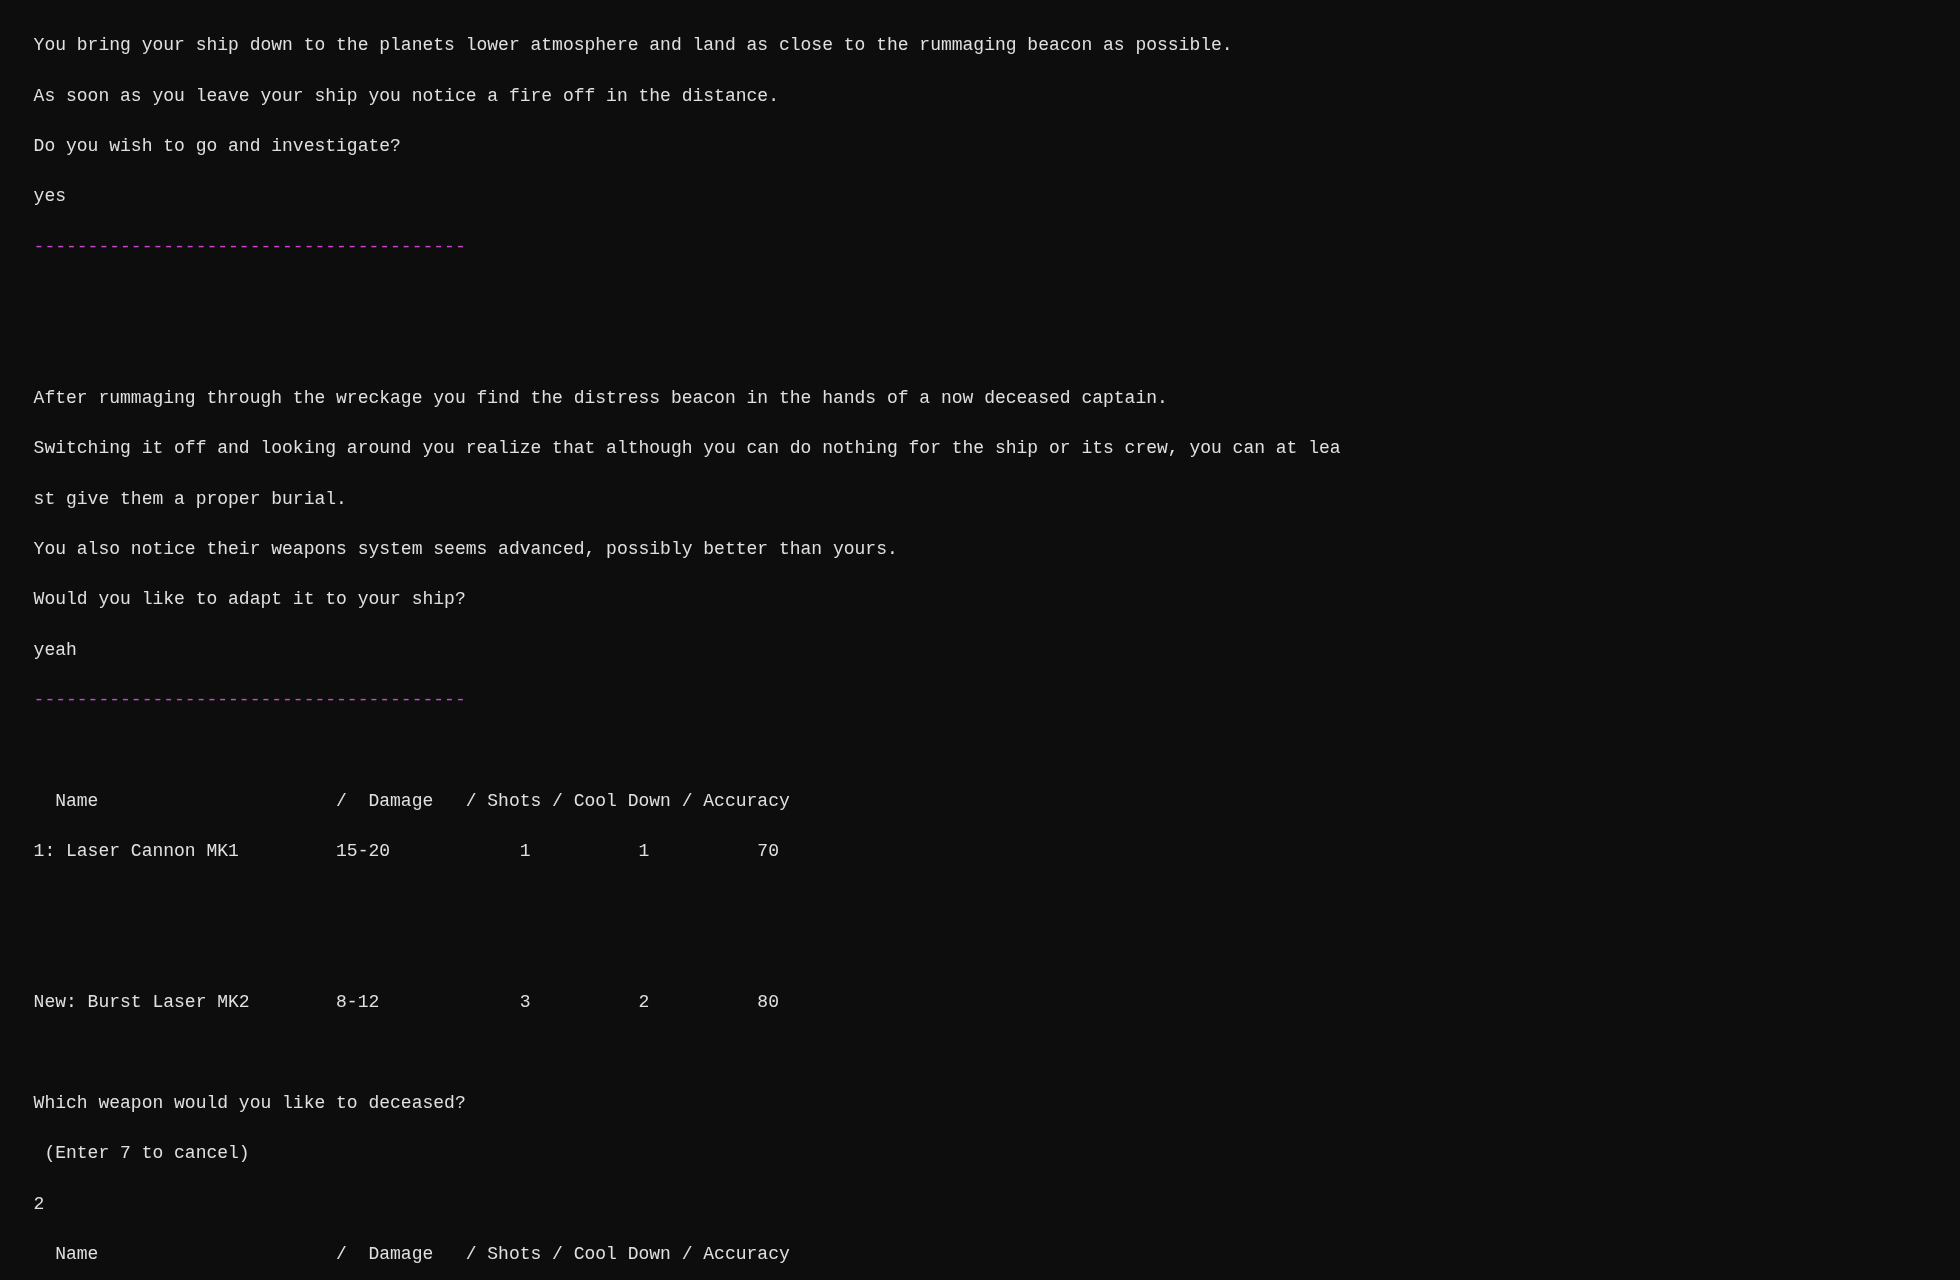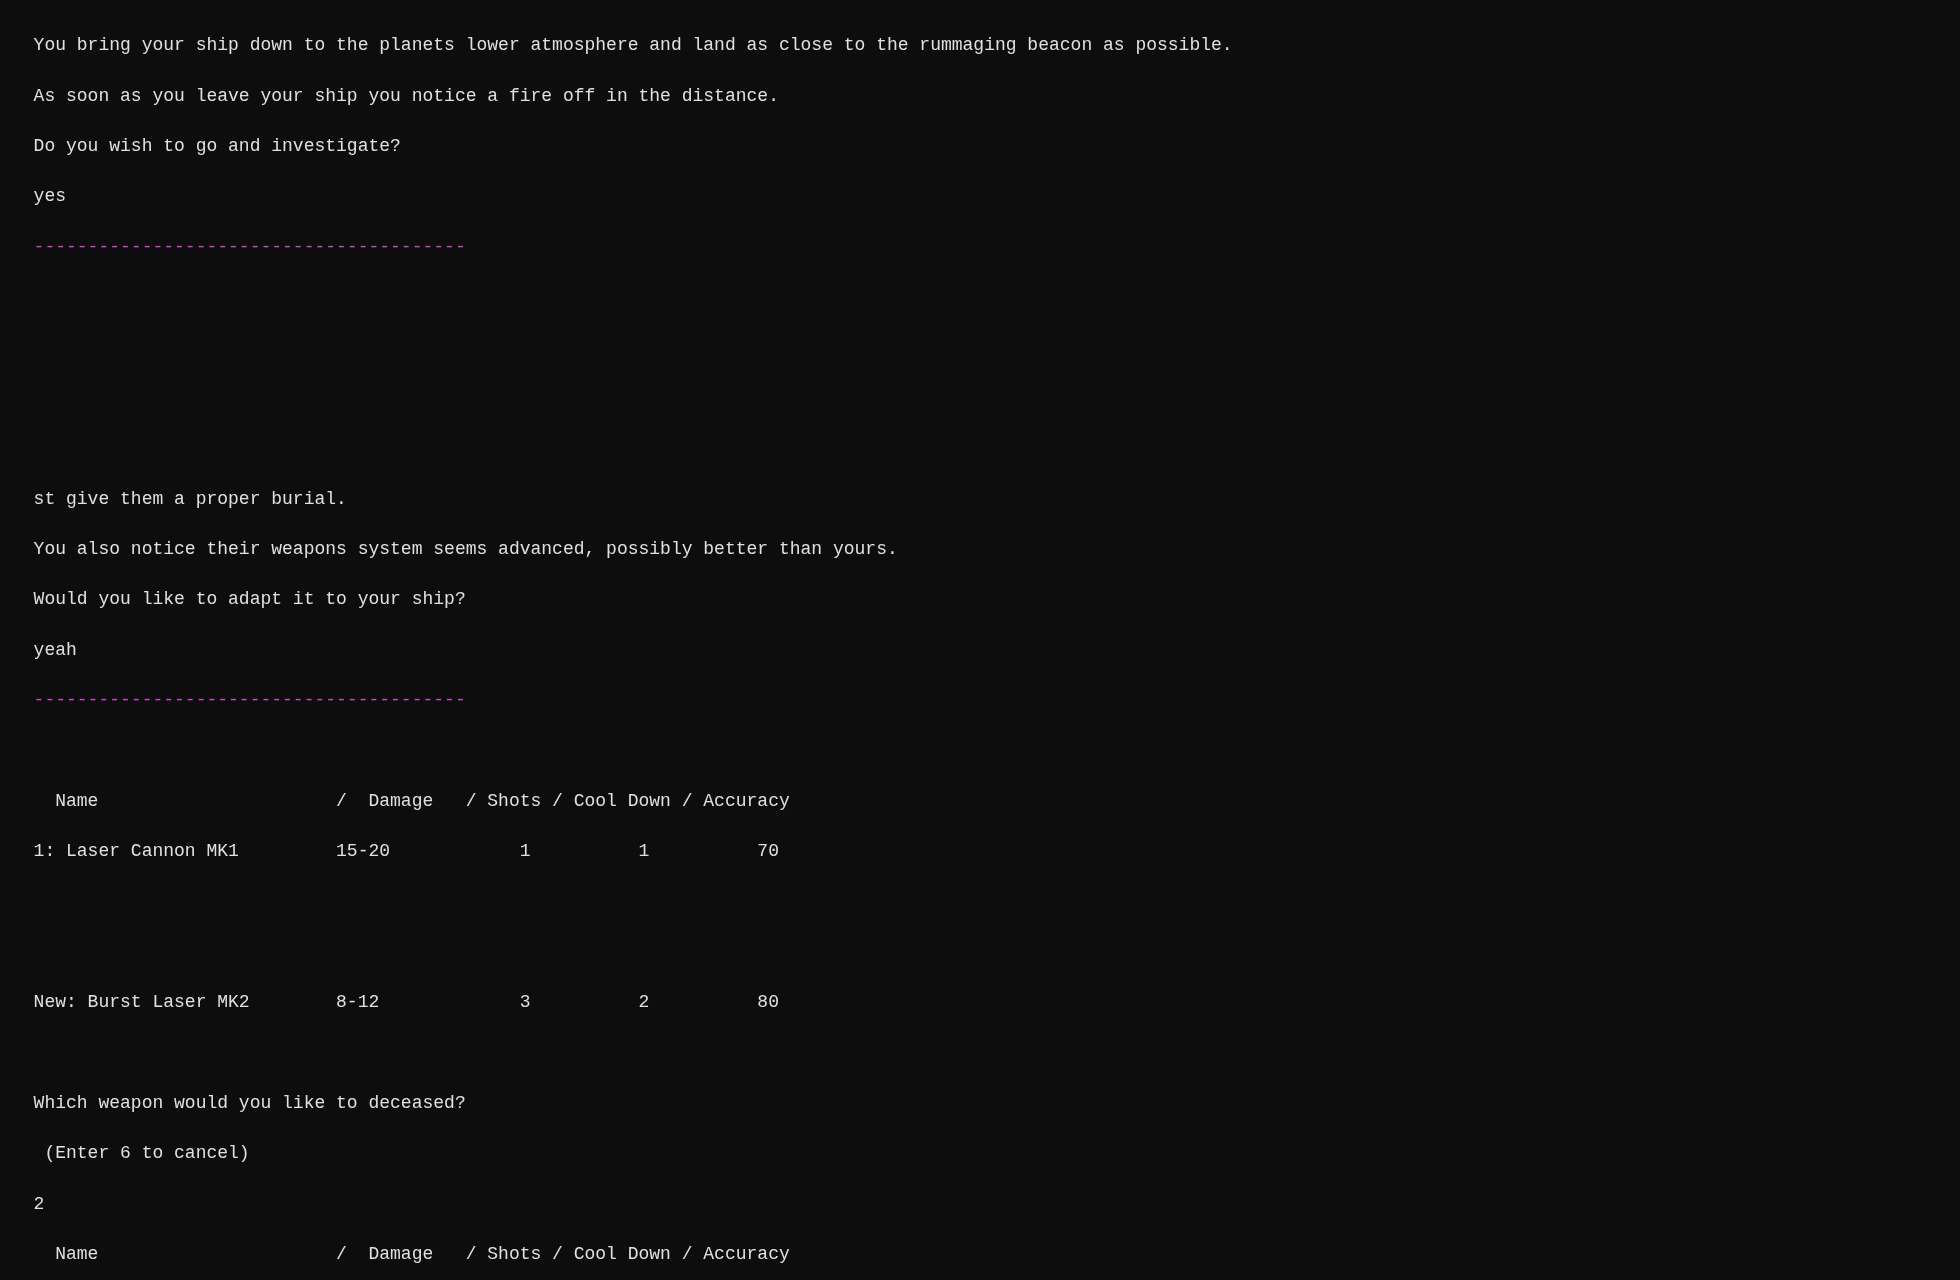--- a/index.html
+++ b/index.html
@@ -33,36 +33,36 @@
 <body>
 
 <div class="terminal-content">
   <span>You bring your ship down to the planets lower atmosphere and land as close to the rummaging beacon as possible.</span><br>
   <span>As soon as you leave your ship you notice a fire off in the distance.</span><br>
   <span>Do you wish to go and investigate?</span><br>
   <span>yes</span><br>
   <span class="divider">----------------------------------------</span><br>
   <br>
   <br>
-  <br>
-  <br>
+  <span>After rummaging through the wreckage you find the distress beacon in the hands of a now deceased captain.</span><br>
+  <span>Switching it off and looking around you realize that although you can do nothing for the ship or its crew, you can at lea</span><br>
   <span>st give them a proper burial.</span><br>
   <span>You also notice their weapons system seems advanced, possibly better than yours.</span><br>
   <span>Would you like to adapt it to your ship?</span><br>
   <span>yeah</span><br>
   <span class="divider">----------------------------------------</span><br>
   <br>
   <span>  Name                      /  Damage   / Shots / Cool Down / Accuracy</span><br>
   <span>1: Laser Cannon MK1         15-20            1          1          70</span><br>
   <br>
   <br>
   <span>New: Burst Laser MK2        8-12             3          2          80</span><br>
   <br>
   <span>Which weapon would you like to deceased?</span><br>
-  <span> (Enter 6 to cancel)</span><br>
+  <span> (Enter 7 to cancel)</span><br>
   <span>2</span><br>
   <span>  Name                      /  Damage   / Shots / Cool Down / Accuracy</span><br>
   <br>
   <br>
   <br>
   <br>
   <br>
   <br>
   <br>
   <br>

